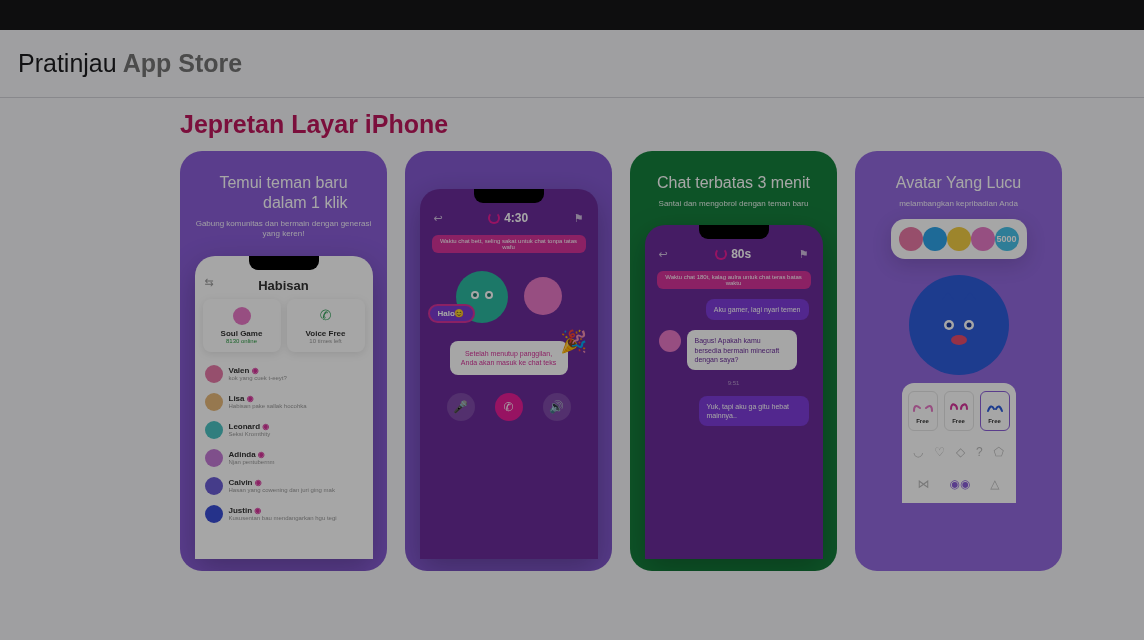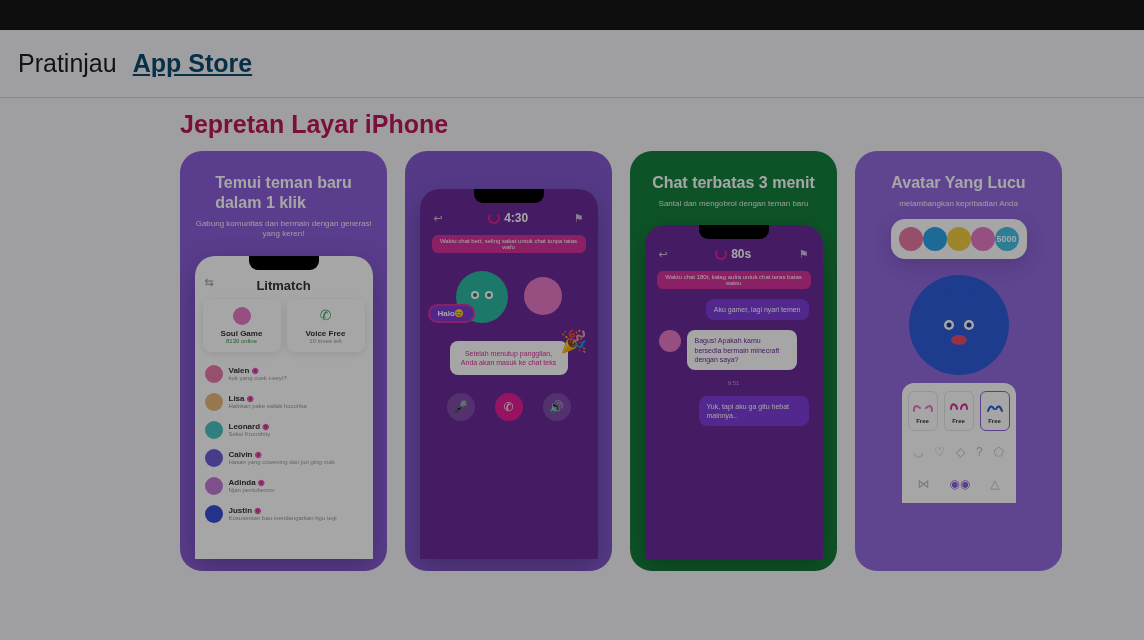--- a/index.html
+++ b/index.html
@@ -28,21 +28,21 @@
       position: relative;
     }
     .header-bar {
       height: 68px;
       border-bottom: 1px solid #d2d2d7;
       display: flex;
       align-items: center;
       padding: 0 18px;
     }
     .header-light { font-size: 25px; font-weight: 300; color: #1d1d1f; }
-    .header-bold { font-size: 25px; font-weight: 600; color: #0c4a6e; margin-left: 16px; text-decoration: underline; }
+    .header-bold { font-size: 25px; font-weight: 600; color: #737373; margin-left: 6px; }
     .section-title {
       font-size: 25px;
       font-weight: 700;
       color: #be185d;
       padding: 12px 0 12px 180px;
     }
     .shots-row {
       display: flex;
       gap: 18px;
       padding-left: 180px;
@@ -56,23 +56,23 @@
       flex-shrink: 0;
       padding: 22px 14px 12px;
       display: flex;
       flex-direction: column;
       align-items: center;
       position: relative;
       overflow: hidden;
     }
     .shot-title {
       color: #fff;
-      font-weight: 700;
+      font-weight: 400;
       font-size: 16px;
-      text-align: left;
+      text-align: right;
       line-height: 1.25;
     }
     .shot-sub {
       color: rgba(255,255,255,0.9);
       font-size: 8px;
       text-align: center;
       margin-top: 6px;
       line-height: 1.3;
     }
 
@@ -258,21 +258,21 @@
     <div class="shot">
       <div class="shot-title">
         <span>Temui teman baru</span><br>
         <span>dalam 1 klik</span>
       </div>
       <div class="shot-sub">Gabung komunitas dan bermain dengan generasi yang keren!</div>
 
       <div class="phone">
         <div class="phone-notch"></div>
         <div style="position:absolute;left:10px;top:20px;color:#999;font-size:11px">⇆</div>
-        <div class="app-name">Litmatch</div>
+        <div class="app-name">Habisan</div>
         <div class="card-row">
           <div class="mini-card">
             <div class="mini-card-icon" style="background:#e879c6"></div>
             <div class="mini-card-label">Soul Game</div>
             <div class="mini-card-sub" style="color:#2d9b44">8130 online</div>
           </div>
           <div class="mini-card">
             <div class="mini-card-icon" style="width:18px;height:18px;margin:0 auto 4px;font-size:14px;color:#3ba562">✆</div>
             <div class="mini-card-label">Voice Free</div>
             <div class="mini-card-sub">10 times left</div>
@@ -294,31 +294,31 @@
     </div>
             </div>
             <div class="friend-row">
     <div class="friend-av" style="background:#4cc2c2"></div>
     <div class="friend-meta">
       <div class="friend-name">Leonard <span style="color:#d6339a">◉</span></div>
       <div class="friend-text">Seksi Kromthity</div>
     </div>
             </div>
             <div class="friend-row">
+    <div class="friend-av" style="background:#c47ad6"></div>
+    <div class="friend-meta">
+      <div class="friend-name">Adinda <span style="color:#d6339a">◉</span></div>
+      <div class="friend-text">Njan pentubernm</div>
+    </div>
+            </div>
+            <div class="friend-row">
     <div class="friend-av" style="background:#6b5dd4"></div>
     <div class="friend-meta">
       <div class="friend-name">Calvin <span style="color:#d6339a">◉</span></div>
       <div class="friend-text">Hasan yang cowening dan juri ging mak</div>
-    </div>
-            </div>
-            <div class="friend-row">
-    <div class="friend-av" style="background:#c47ad6"></div>
-    <div class="friend-meta">
-      <div class="friend-name">Adinda <span style="color:#d6339a">◉</span></div>
-      <div class="friend-text">Njan pentubernm</div>
     </div>
             </div>
             <div class="friend-row">
     <div class="friend-av" style="background:#3a4dd4"></div>
     <div class="friend-meta">
       <div class="friend-name">Justin <span style="color:#d6339a">◉</span></div>
       <div class="friend-text">Kususentan bau mendangarkan hgu tegi</div>
     </div>
             </div>
           </div>

